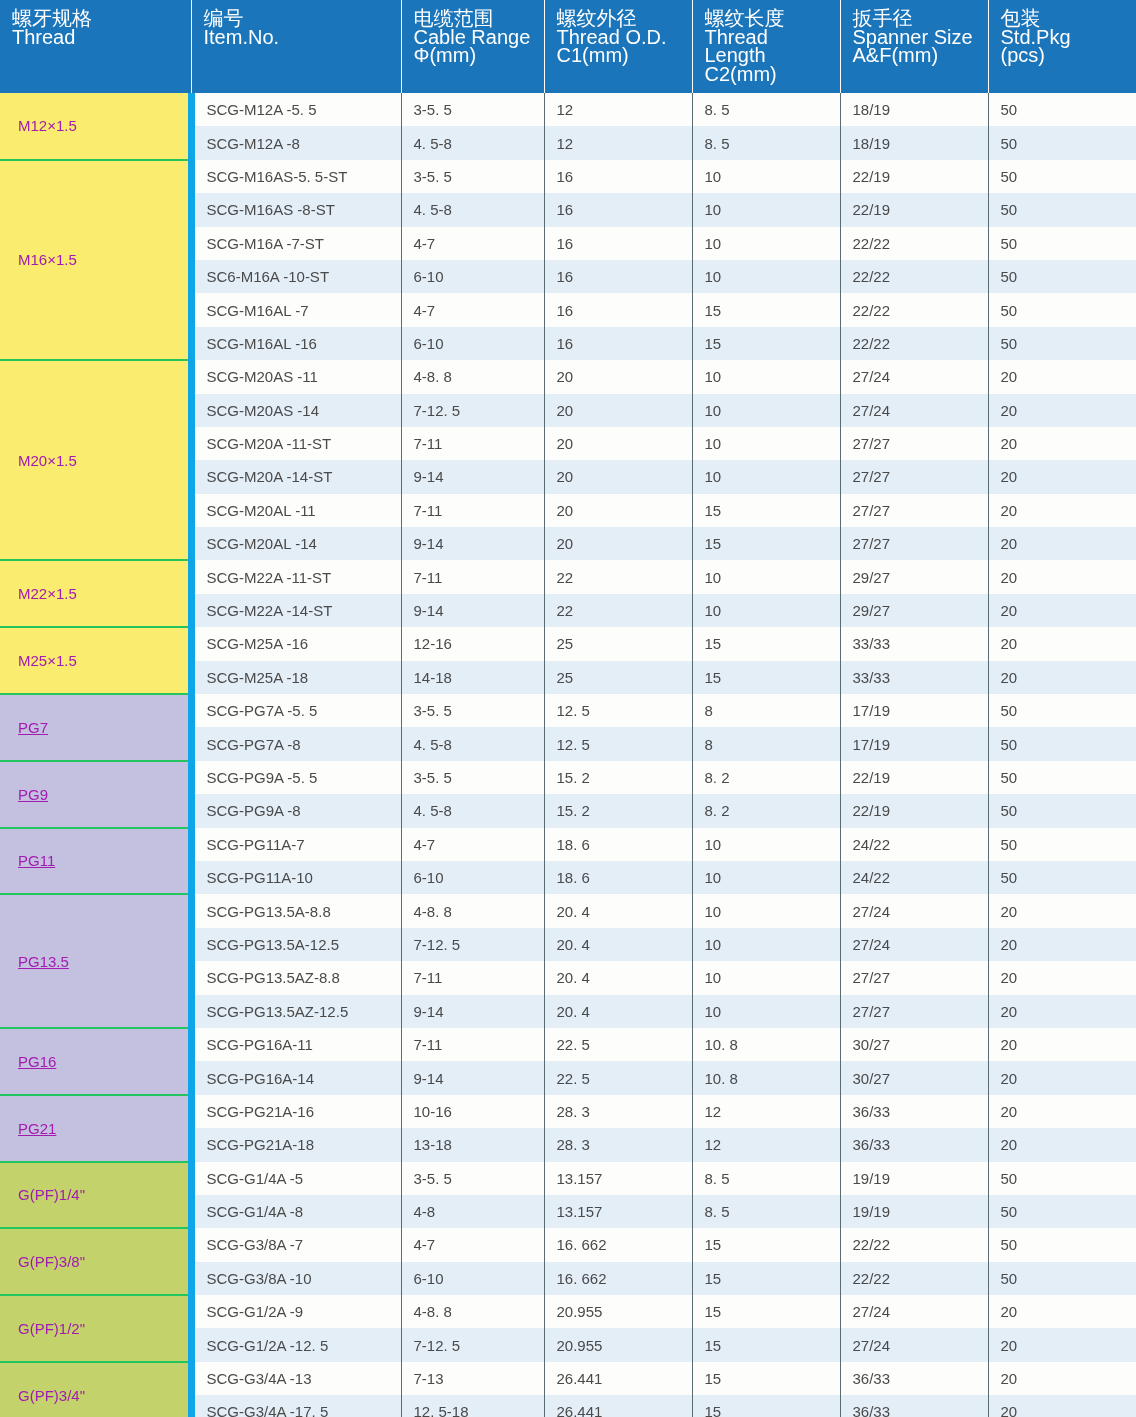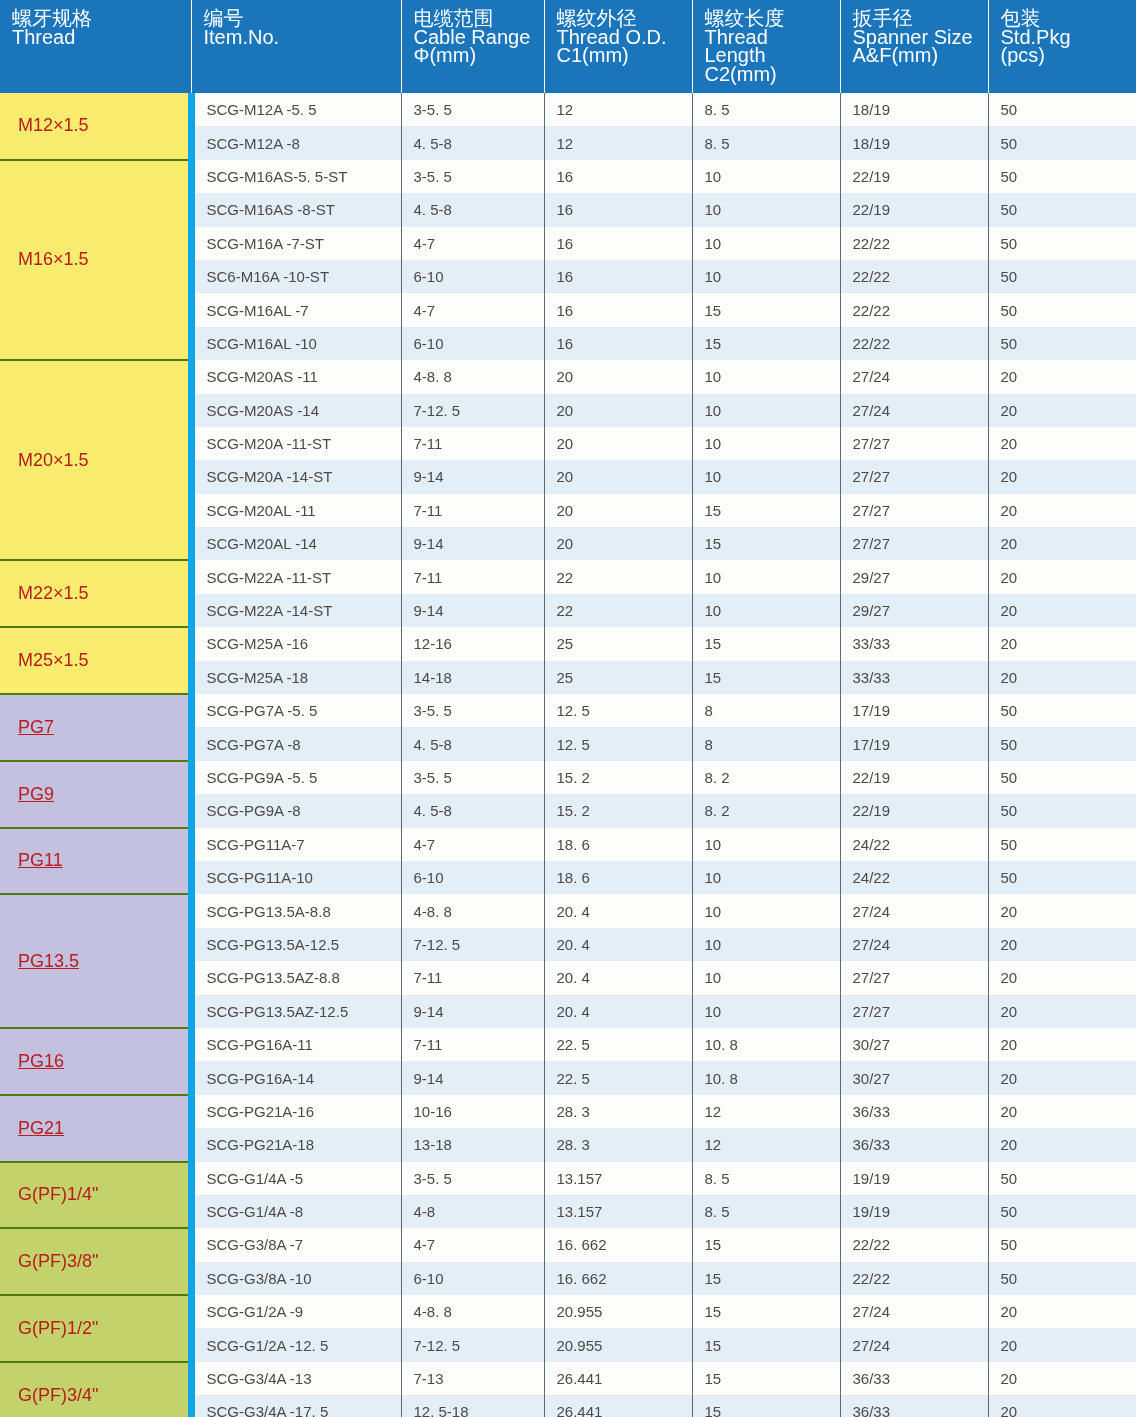--- a/index.html
+++ b/index.html
@@ -55,25 +55,25 @@
   tbody tr.odd  td.data { background: #fdfdfb; }
   tbody tr.even td.data { background: #e3eef7; }
 
   
   td.data { border-left: 1px solid #5a6b73; }
   td.c-item { border-left: 7px solid #0ea5e9; margin-left: 39px; }
   td.data.c-pkg { border-left: 1px solid #5a6b73; }
 
   
   td.thread {
-    font-size: 18px;
-    color: #b91c1c;
+    font-size: 15px;
+    color: #a21caf;
     vertical-align: middle;
     padding-left: 18px;
-    border-bottom: 2px solid #4d7c0f;
+    border-bottom: 2px solid #22c55e;
     border-right: none;
   }
   td.thread.grp-m  { background: #faec6e; }
   td.thread.grp-pg { background: #c4c0e0; text-decoration: underline; }
   td.thread.grp-g  { background: #c3d26a; }
 
   tbody tr:last-child td.thread { border-bottom: none; }
 </style>
 </head>
 <body>
@@ -178,21 +178,21 @@
       </tr>
       <tr class="odd">
         <td class="data c-item">SCG-M16AL -7</td>
         <td class="data c-cable">4-7</td>
         <td class="data c-od">16</td>
         <td class="data c-len">15</td>
         <td class="data c-spanner">22/22</td>
         <td class="data c-pkg">50</td>
       </tr>
       <tr class="even">
-        <td class="data c-item">SCG-M16AL -10</td>
+        <td class="data c-item">SCG-M16AL -16</td>
         <td class="data c-cable">6-10</td>
         <td class="data c-od">16</td>
         <td class="data c-len">15</td>
         <td class="data c-spanner">22/22</td>
         <td class="data c-pkg">50</td>
       </tr>
       <tr class="odd">
         <td class="thread grp-m" rowspan="6">M20×1.5</td>
         <td class="data c-item">SCG-M20AS -11</td>
         <td class="data c-cable">4-8. 8</td>

